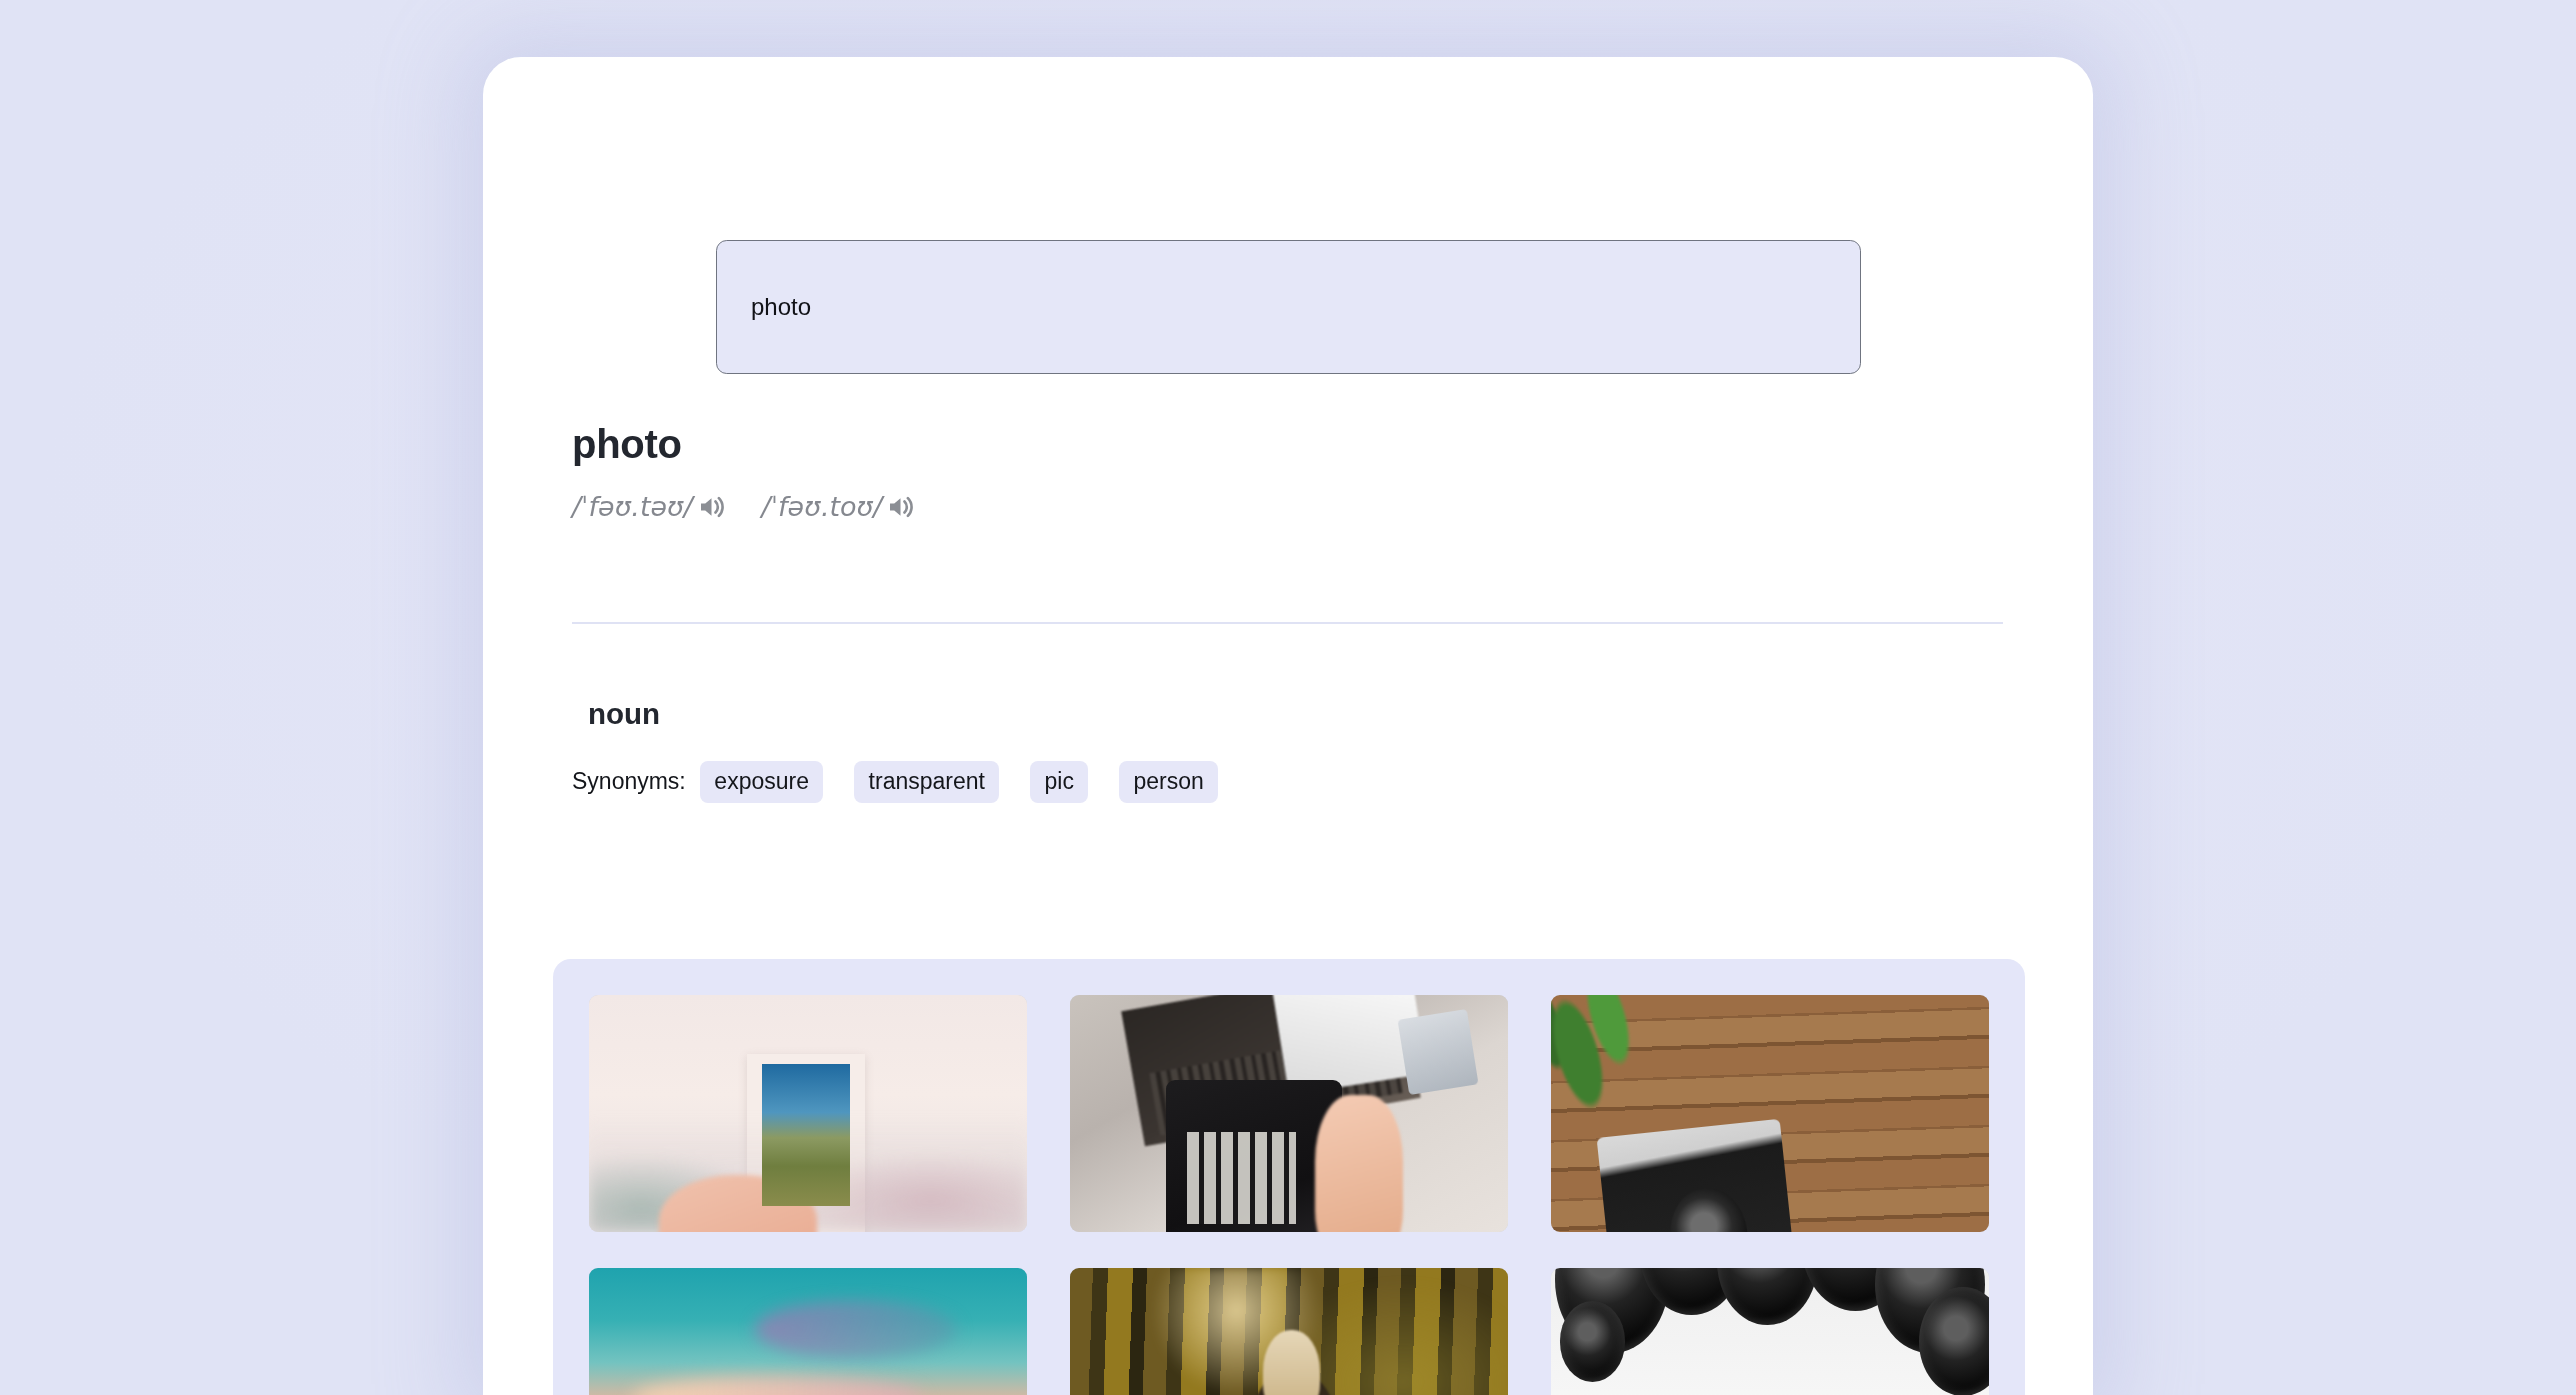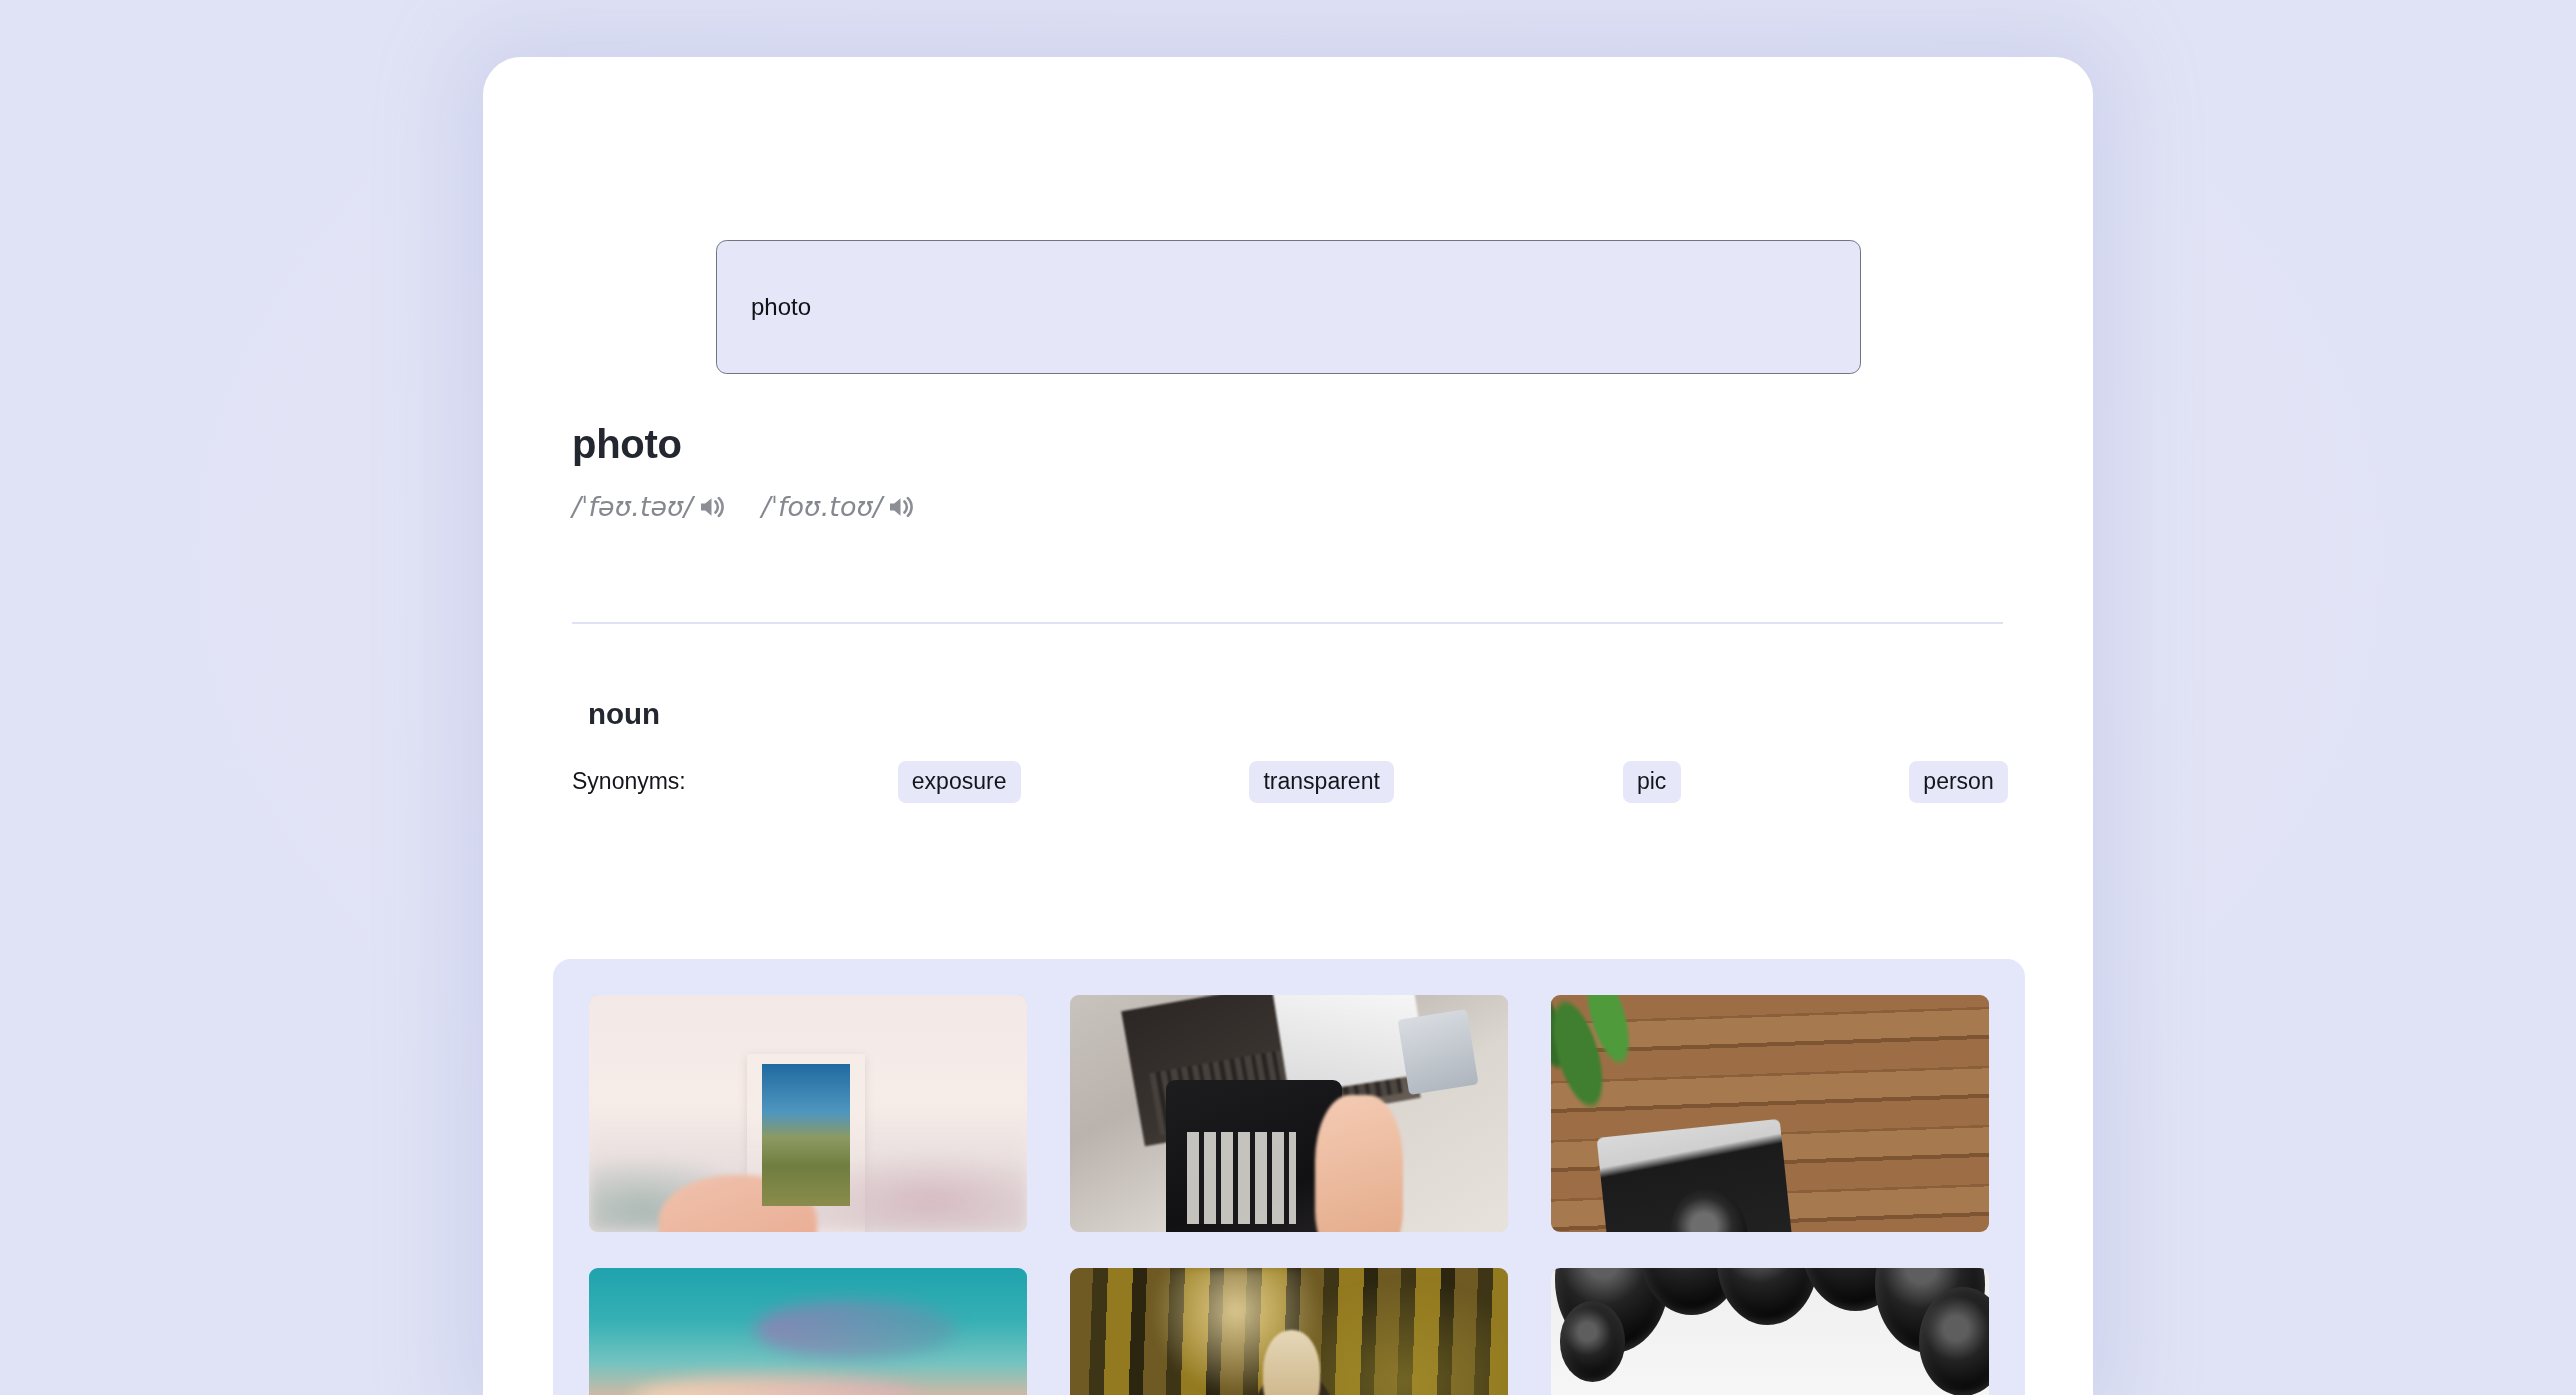--- a/index.html
+++ b/index.html
@@ -152,21 +152,20 @@
     font-size: 23px;
     color: #14161b;
     line-height: 1.35;
   }
   .synonyms-row {
     margin-top: 32px;
     display: flex;
     align-items: center;
     gap: 0;
     flex-wrap: wrap;
-    justify-content: space-between;
   }
   .synonyms-label {
     font-size: 23px;
     color: #14161b;
     margin-right: 14.3px;
     line-height: 1;
   }
   .synonym-chip {
     display: inline-block;
     background: #e6e7f8;
@@ -448,21 +447,21 @@
           <span class="speaker-icon">
             <svg viewBox="0 0 24 24" aria-hidden="true">
               <path d="M4 9.2h3.4L12.4 5v14l-5-4.2H4z" fill="#8b8e94"></path>
               <path d="M15.6 7.6a6.2 6.2 0 0 1 0 8.8" stroke="#8b8e94" stroke-width="2.1" fill="none" stroke-linecap="round"></path>
               <path d="M18.3 4.9a10 10 0 0 1 0 14.2" stroke="#8b8e94" stroke-width="2.1" fill="none" stroke-linecap="round"></path>
             </svg>
           </span>
         </span>
 
         <span class="phonetic">
-          <span class="phonetic-text">/ˈfoʊ.toʊ/</span>
+          <span class="phonetic-text">/ˈfəʊ.toʊ/</span>
           <span class="speaker-icon">
             <svg viewBox="0 0 24 24" aria-hidden="true">
               <path d="M4 9.2h3.4L12.4 5v14l-5-4.2H4z" fill="#8b8e94"></path>
               <path d="M15.6 7.6a6.2 6.2 0 0 1 0 8.8" stroke="#8b8e94" stroke-width="2.1" fill="none" stroke-linecap="round"></path>
               <path d="M18.3 4.9a10 10 0 0 1 0 14.2" stroke="#8b8e94" stroke-width="2.1" fill="none" stroke-linecap="round"></path>
             </svg>
           </span>
         </span>
 
       </div>

